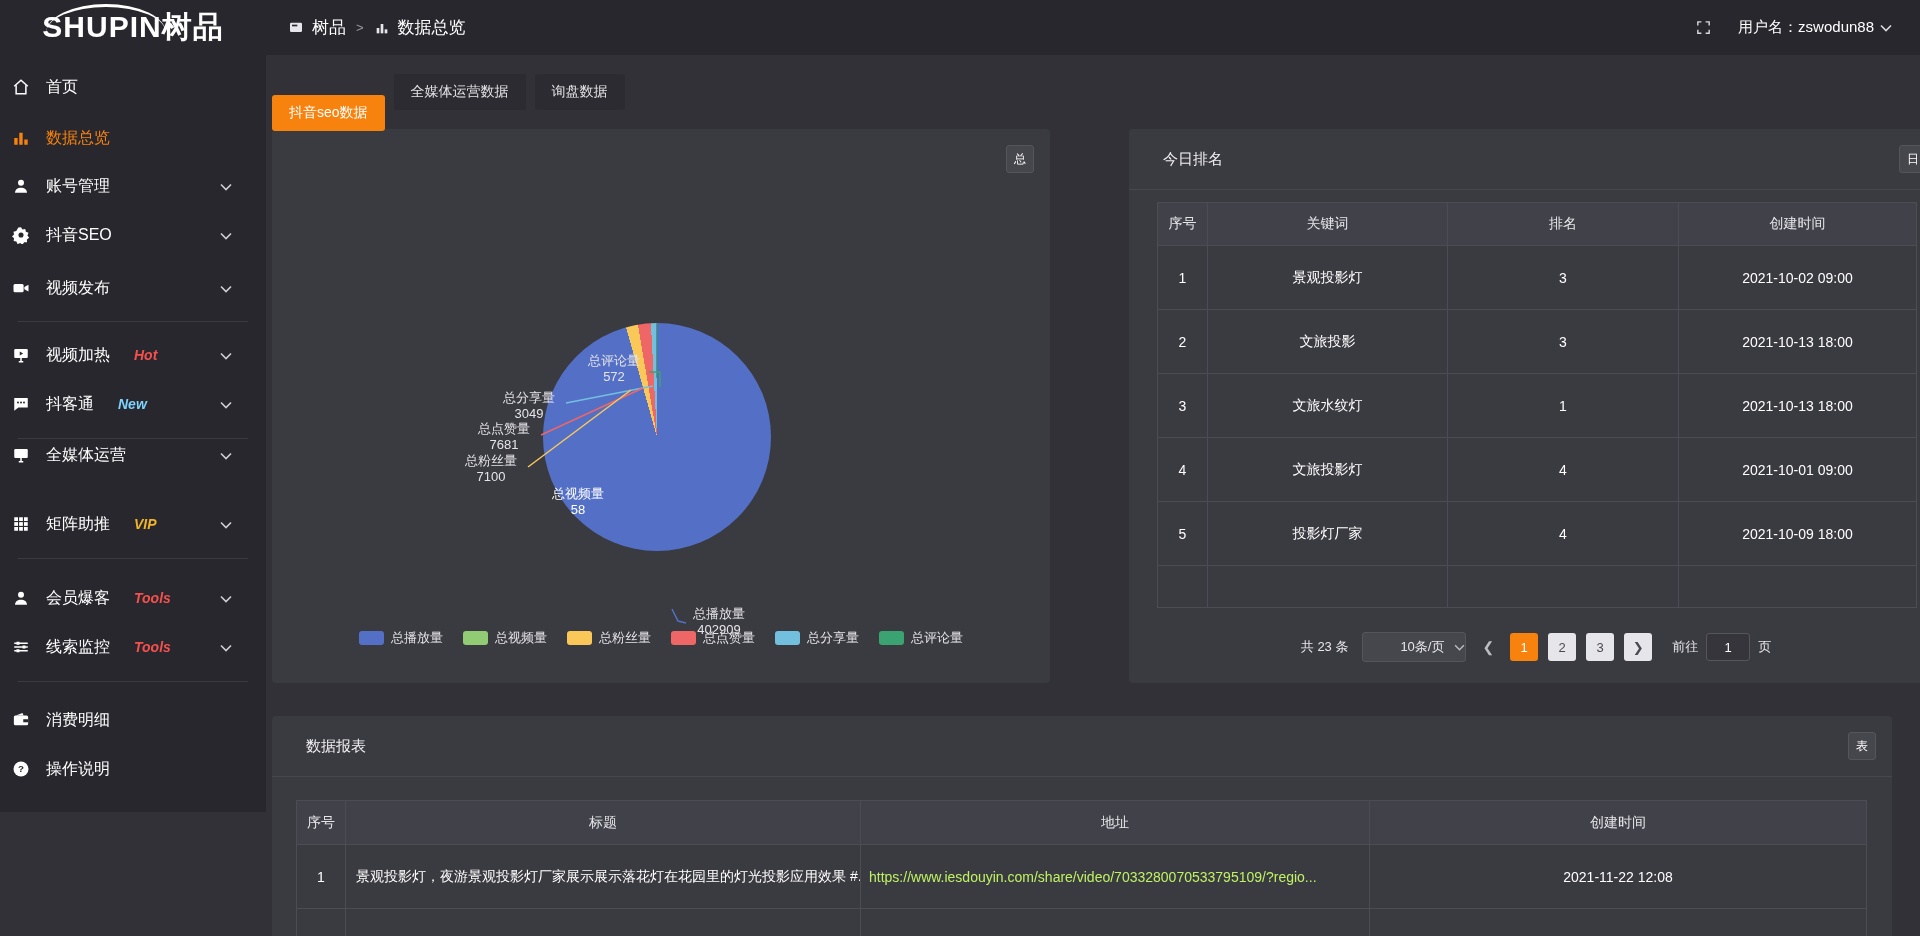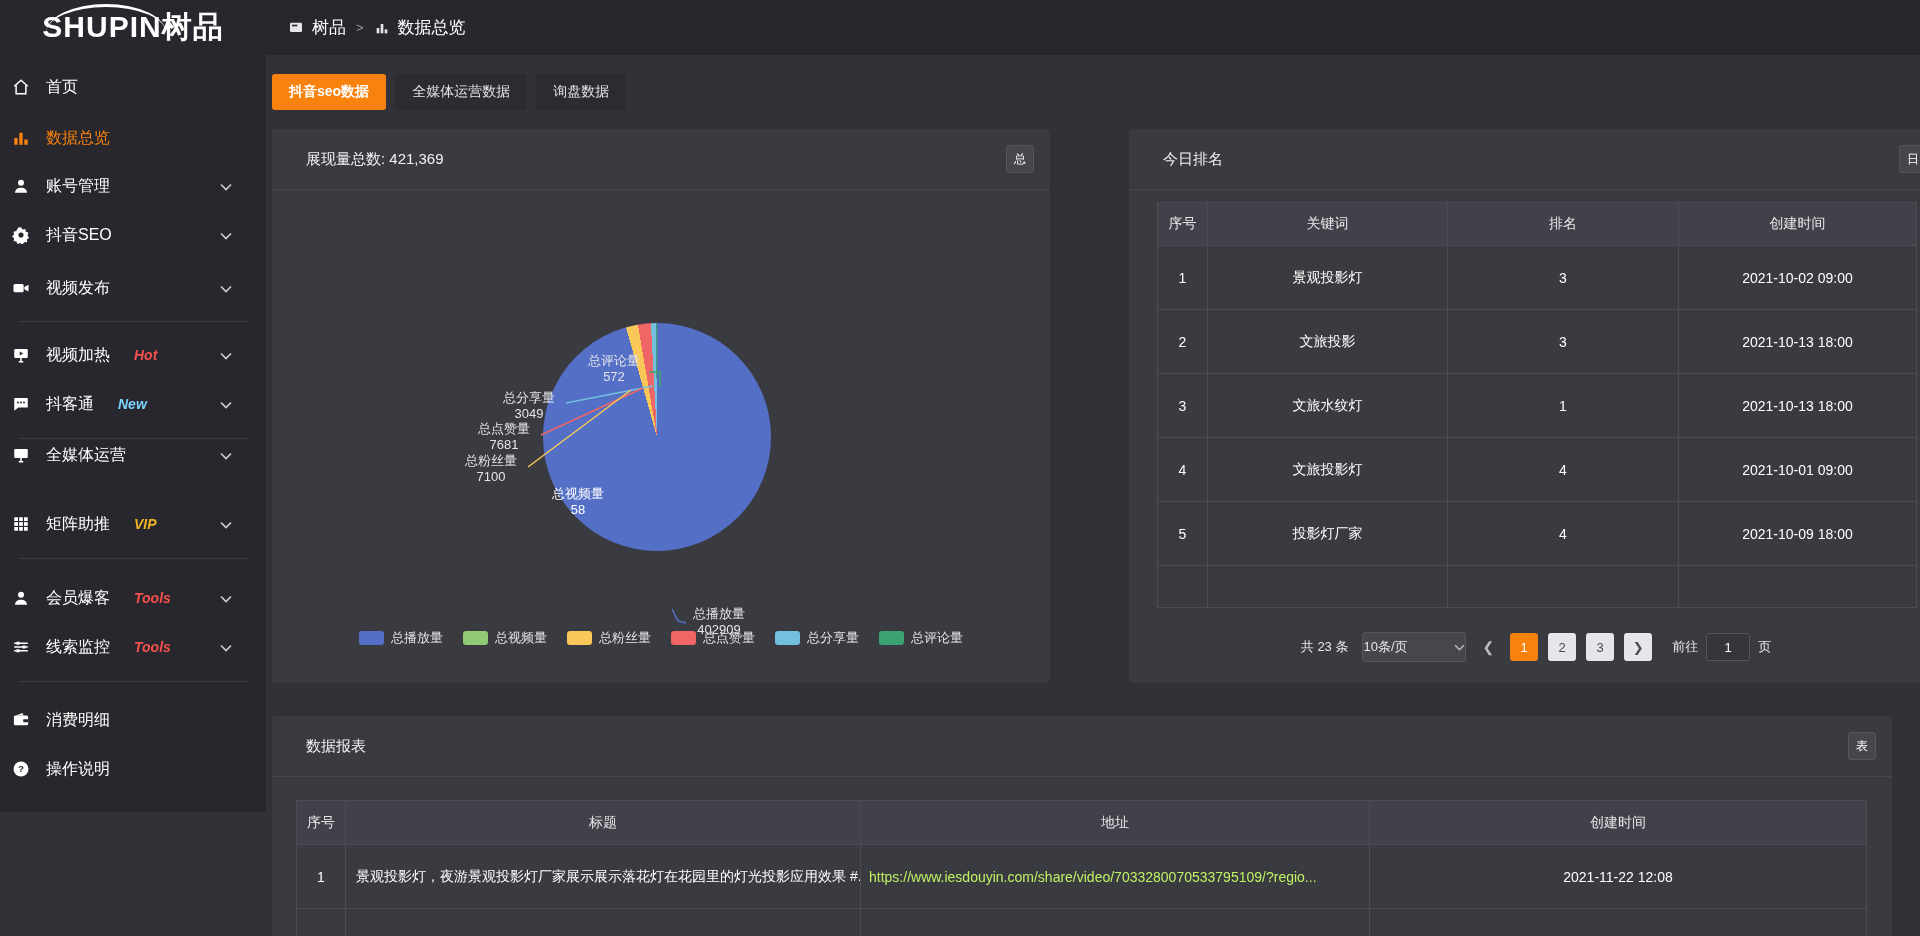--- a/index.html
+++ b/index.html
@@ -26,21 +26,21 @@
   .nav-item.active { color:#f8820e; }
   .badge { font-style:italic; font-weight:bold; font-size:14px; margin-left:16px; }
   .chev { position:absolute; right:34px; color:#cfcfd4; }
   .nav-div { position:absolute; left:18px; width:230px; height:1px; background:#3a3a41; }
   .icon { display:inline-flex; align-items:center; justify-content:center; }
 
   
   .tabs { position:absolute; left:272px; top:74px; display:flex; gap:9px; z-index:2; }
   .tab { height:36px; padding:0 17px; display:flex; align-items:center; background:#2b2b31; color:#e3e3e6;
     font-size:14px; border-radius:3px; cursor:pointer; }
-  .tab.active { background:#f8820e; color:#fff; font-weight:bold; }
+  .tab.active { background:#f8820e; color:#fff; font-weight:normal;margin-top:21px; }
 
   
   .panel { position:absolute; background:#3a3a41; border-radius:4px; }
   .panel-head { position:absolute; left:0; top:0; right:0; height:61px; display:flex; align-items:center;
     padding-left:34px; font-size:15px; color:#f2f2f4; border-bottom:1px solid #47474e; }
   .corner-btn { position:absolute; right:16px; top:16px; width:28px; height:28px; background:#46464d; border:1px solid #55555c;
     border-radius:3px; display:flex; align-items:center; justify-content:center; font-size:12px; color:#fff; cursor:pointer; }
 
   #panel-overview { left:272px; top:129px; width:778px; height:554px; }
   #panel-rank     { left:1129px; top:129px; width:814px; height:554px; }
@@ -71,21 +71,21 @@
   .report-table td { height:64px; }
   .report-table .empty td { height:60px; }
   .cell-title { text-align:left; padding:0 10px; }
   .cell-link { color:#bef264; text-align:left; padding:0 8px; cursor:pointer; }
 
   
   .pagination { position:absolute; left:0; right:0; top:500px; height:36px; display:flex; align-items:center;
     justify-content:center; gap:10px; font-size:13px; color:#e6e6ea; }
   .page-total { margin-right:4px; }
   .page-size { width:104px; height:30px; background:#46464d; border:1px solid #55555c; border-radius:3px;
-    display:flex; align-items:center; justify-content:space-between; gap:10px; cursor:pointer; }
+    display:flex; align-items:center; justify-content:flex-end; gap:10px; cursor:pointer; }
   .page-arrow-prev { color:#bcbcc2; padding:0 6px; cursor:pointer; font-size:14px; }
   .page-btn { width:28px; height:28px; border-radius:3px; background:#e6e6ea; color:#4a4a52; display:flex;
     align-items:center; justify-content:center; font-size:13px; cursor:pointer; }
   .page-btn.current { background:#f8820e; color:#fff; }
   .jump { display:flex; align-items:center; gap:8px; margin-left:10px; }
   .jump input { width:44px; height:28px; background:#35353b; border:1px solid #55555c; border-radius:3px;
     color:#fff; text-align:center; font-size:13px; }
 </style>
 </head>
 <body>
@@ -104,20 +104,36 @@
       <span class="crumb-sep">&gt;</span>
       <span class="icon">
         <svg width="16" height="16" viewBox="0 0 24 24" fill="#e6e6ea">
             <rect x="4" y="12" width="4" height="8"></rect>
             <rect x="10" y="6" width="4" height="14"></rect>
             <rect x="16" y="14" width="4" height="6"></rect>
           </svg>
       </span>
       <span>数据总览</span>
     </div>
+    <div class="topbar-right">
+      <span class="icon">
+        <svg width="17" height="17" viewBox="0 0 24 24" fill="none" stroke="#d9d9dd" stroke-width="2">
+            <path d="M4 9V4h5"></path>
+            <path d="M15 4h5v5"></path>
+            <path d="M20 15v5h-5"></path>
+            <path d="M9 20H4v-5"></path>
+          </svg>
+      </span>
+      <span class="user-wrap">
+        <span>用户名：zswodun88</span>
+        <svg width="12" height="8" viewBox="0 0 12 8" fill="none" stroke="#d9d9dd" stroke-width="1.6">
+            <polyline points="1,1.5 6,6.5 11,1.5"></polyline>
+          </svg>
+      </span>
+    </div>
   </header>
 
   <aside class="sidebar">
     <div class="logo">SHUPIN树品</div>
     <nav class="nav">
 
       <div class="nav-item" style="top:10px">
         <span class="icon">
             <svg width="18" height="18" viewBox="0 0 24 24" fill="none" stroke="currentColor" stroke-width="2">
               <path d="M3 11L12 3l9 8"></path>
@@ -304,21 +320,20 @@
     </nav>
   </aside>
 
   <div class="tabs">
     <div class="tab active">抖音seo数据</div>
     <div class="tab">全媒体运营数据</div>
     <div class="tab">询盘数据</div>
   </div>
 
   <section class="panel" id="panel-overview">
-    <div class="panel-head">展现量总数: 421,369</div>
     <div class="corner-btn">总</div>
 
     <div class="chart-area">
 
       <div id="pie" style="background: conic-gradient(rgb(84, 112, 198) 0deg, rgb(84, 112, 198) 344.229deg, rgb(145, 204, 117) 344.229deg, rgb(145, 204, 117) 344.278deg, rgb(250, 200, 88) 344.278deg, rgb(250, 200, 88) 350.344deg, rgb(238, 102, 102) 350.344deg, rgb(238, 102, 102) 356.906deg, rgb(115, 192, 222) 356.906deg, rgb(115, 192, 222) 359.511deg, rgb(59, 162, 114) 359.511deg, rgb(59, 162, 114) 360deg);"></div>
 
       <svg id="leader-svg" fill="none" stroke-width="1.5">
         <polyline points="377,182 388,182 388,197" stroke="#3ba272"></polyline>
         <polyline points="294,213 381,196" stroke="#73c0de"></polyline>
         <polyline points="269,245 371,198" stroke="#ee6666"></polyline>

